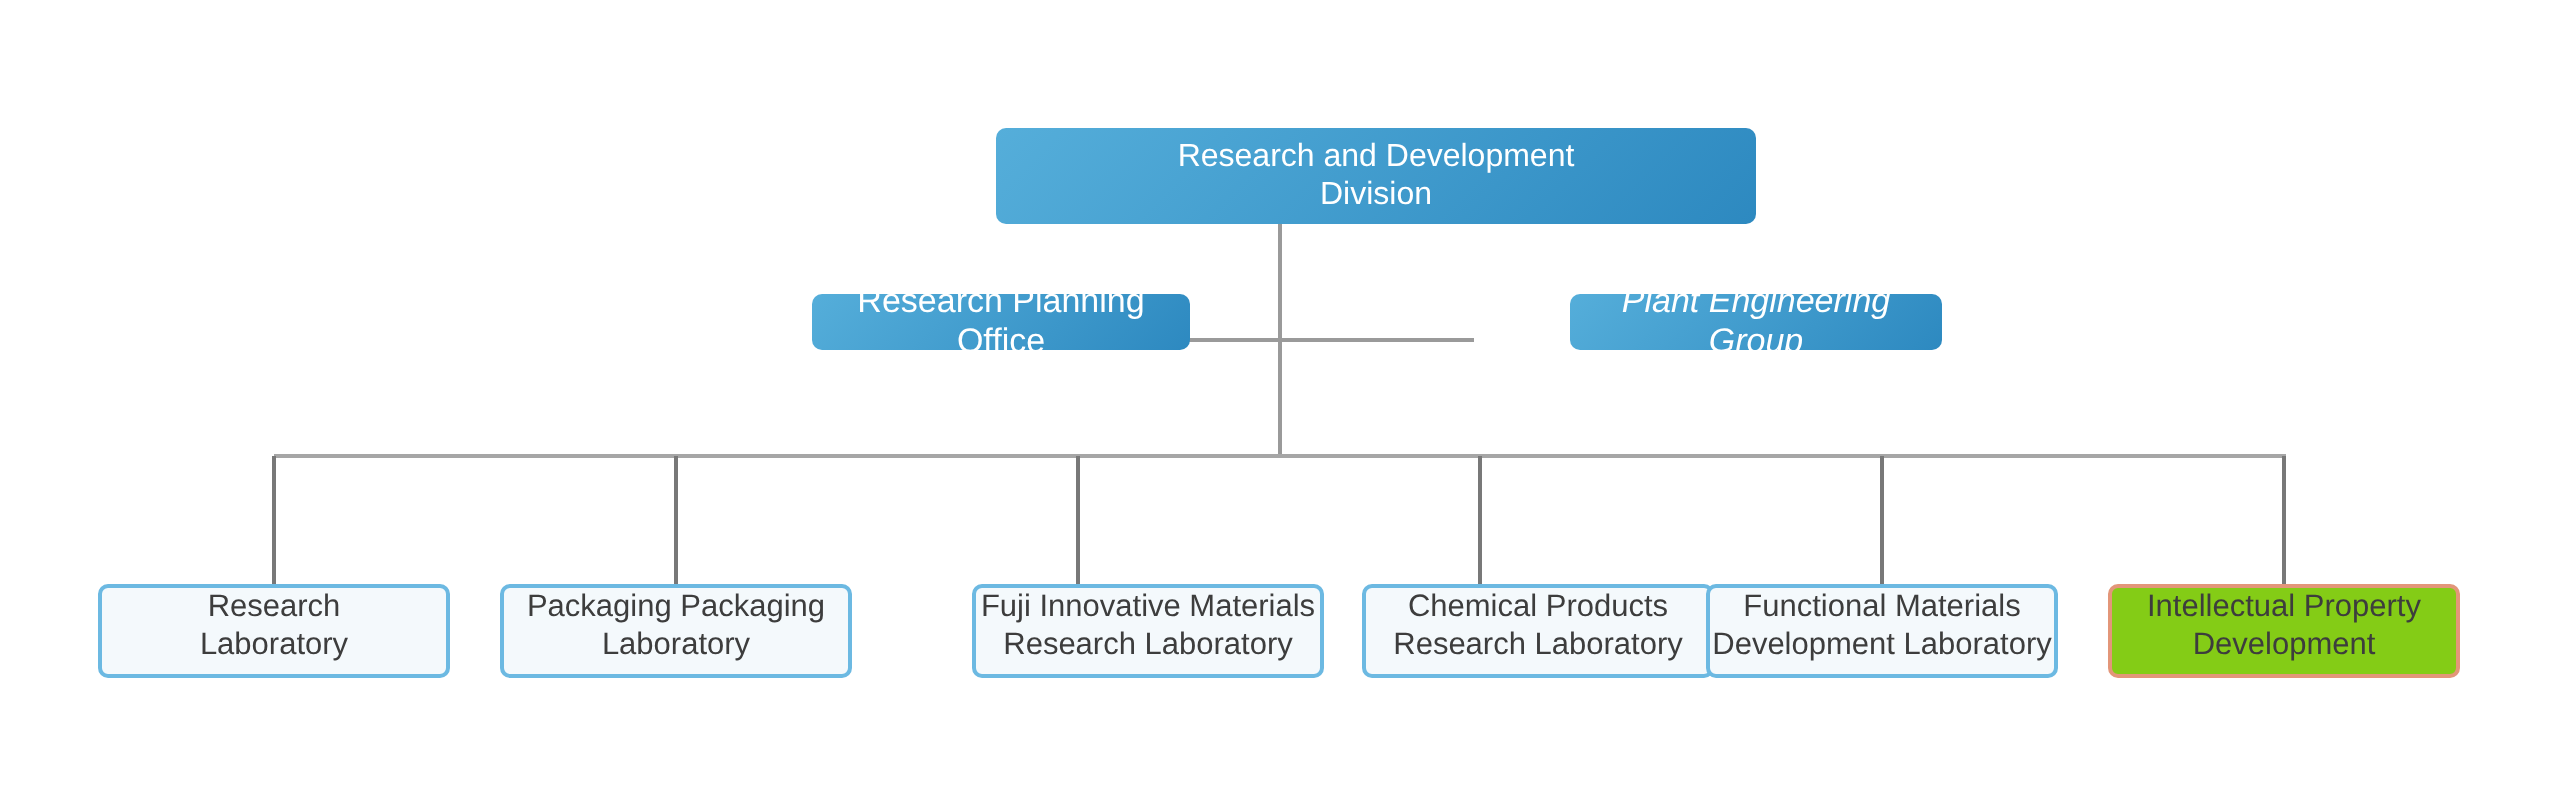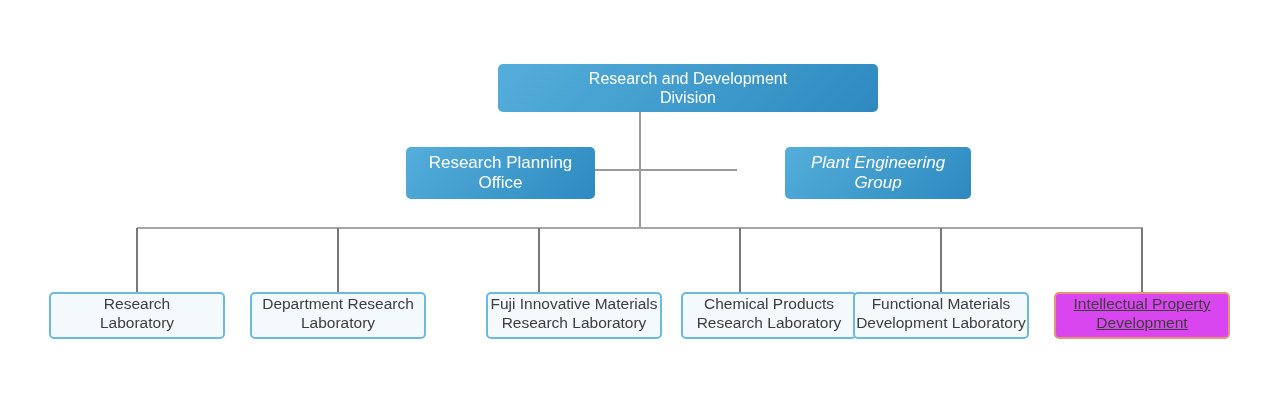--- a/index.html
+++ b/index.html
@@ -28,21 +28,21 @@
     text-align: center;
     box-sizing: border-box;
     margin-left: 48px;
   }
   .root-node {
     left: 450px; top: 64px;
     width: 380px; height: 48px;
     font-size: 16px; line-height: 19px;
   }
   .mid-node {
-    top: 147px; height: 52px;
+    top: 147px; height: 28px;
     font-size: 17px; line-height: 20px; align-items: flex-end;
   }
   .mid-left  { left: 358px; width: 189px; }
   .mid-right { left: 737px; width: 186px; font-style: italic; }
 
   
   .leaf {
     position: absolute;
     top: 292px;
     width: 176px; height: 47px;
@@ -54,22 +54,21 @@
     font-size: 15.5px;
     line-height: 19px;
     display: flex;
     flex-direction: column;
     align-items: center;
     justify-content: flex-start;
     text-align: center;
   }
   .leaf.orange {
     border-color: #e39679;
-    background: #d946ef;
-    text-decoration: underline;
+    background: #84cc16;
   }
   .pos-1 { left: 49px; }
   .pos-2 { left: 250px; }
   .pos-3 { left: 451px; margin-left: 35px; }
   .pos-4 { left: 652px; margin-left: 29px; }
   .pos-5 { left: 853px; }
   .pos-6 { left: 1054px; }
 
   
   .line { position: absolute; background: #9a9a9a; }
@@ -111,21 +110,21 @@
   </div>
   <div class="grad-node mid-node mid-right">
     <span class="node-line">Plant Engineering Group</span>
   </div>
 
   <div class="leaf pos-1">
     <span class="node-line">Research</span>
     <span class="node-line">Laboratory</span>
   </div>
   <div class="leaf pos-2">
-    <span class="node-line">Department Research</span>
+    <span class="node-line">Packaging Packaging</span>
     <span class="node-line">Laboratory</span>
   </div>
   <div class="leaf pos-3">
     <span class="node-line">Fuji Innovative Materials</span>
     <span class="node-line">Research Laboratory</span>
   </div>
   <div class="leaf pos-4">
     <span class="node-line">Chemical Products</span>
     <span class="node-line">Research Laboratory</span>
   </div>

